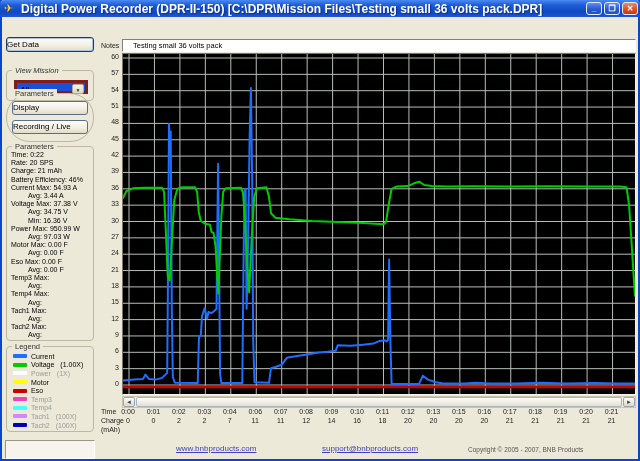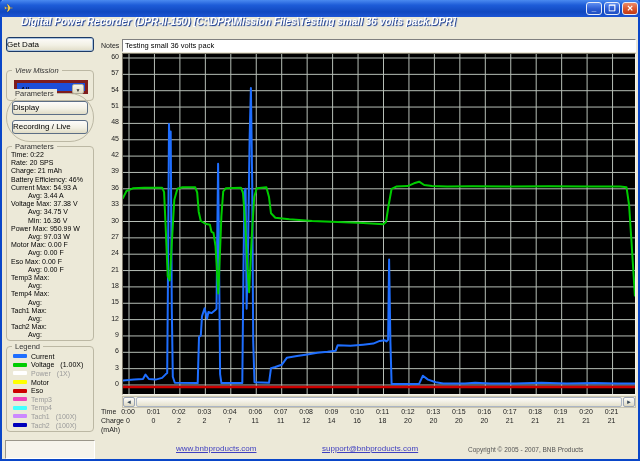--- a/index.html
+++ b/index.html
@@ -10,22 +10,22 @@
   .frame.l { left:0; top:0; width:2px; height:461px; }
   .frame.r { right:0; top:0; width:2px; height:461px; }
   .frame.b { left:0; bottom:0; width:640px; height:2px; }
 
   
   .titlebar { position:absolute; left:0; top:0; width:640px; height:17px;
     background:linear-gradient(180deg,#4a8af0 0%,#1d5cd8 30%,#1048c0 70%,#1c55d4 100%);
     border-radius:4px 4px 0 0; z-index:6; }
   .app-icon { position:absolute; left:4px; top:1px; width:14px; height:14px; font-size:11px;
     color:#ffd24a; line-height:14px; text-shadow:0 0 1px #333; }
-  .title-text { position:absolute; left:21px; top:16px; width:555px; font-size:10px; font-weight:bold;
-    color:#fff; text-shadow:1px 1px 1px #0a2f8c; white-space:nowrap; overflow:hidden;font-style:italic; }
+  .title-text { position:absolute; left:21px; top:2px; width:555px; font-size:12px; font-weight:bold;
+    color:#fff; text-shadow:1px 1px 1px #0a2f8c; white-space:nowrap; overflow:hidden; }
   .winbtn { position:absolute; top:2px; width:16px; height:13px; border:1px solid #e6ecf8; border-radius:3px;
     color:#fff; font-size:8px; line-height:11px; text-align:center; font-weight:bold;
     background:linear-gradient(180deg,#5d8ef2,#2a5ad0 55%,#2050c4); }
   .winbtn.close { background:linear-gradient(180deg,#ee8a68,#d8542c 55%,#c23a16); }
 
   
   .menubar { position:absolute; left:2px; top:17px; width:636px; height:14px; background:#ece9d8;
     border-bottom:1px solid #dcd8c4; display:flex; align-items:center; z-index:4; }
   .menu-item { font-size:9px; color:#000; padding:0 6px; height:14px; line-height:14px; }
   .menu-item u { text-decoration:underline; }
@@ -50,21 +50,21 @@
   .legend-name { font-size:7px; color:#000; }
   .legend-name.dim, .legend-mult.dim { color:#9a9a9a; }
   .legend-mult { font-size:7px; margin-left:6px; color:#000; }
   .bottom-box { position:absolute; left:5px; top:440px; width:90px; height:19px;
     background:#f6f4ec; border:1px solid #9a968a; border-right-color:#fff; border-bottom-color:#fff; }
 
   
   .notes-label, .axis-side-label { position:absolute; font-size:7px; color:#222; }
   .notes-field { position:absolute; left:122px; top:39px; width:514px; height:13px; background:#fff;
     border:1px solid #808080; border-right-color:#fff; border-bottom-color:#fff; font-size:7.5px;
-    line-height:11px; padding-left:2px; color:#000; white-space:nowrap; overflow:hidden; }
+    line-height:11px; padding-left:10px; color:#000; white-space:nowrap; overflow:hidden; }
   .plot { position:absolute; left:122px; top:53px; width:514px; height:342px; background:#000;
     border:1px solid #7a7668; border-right-color:#f4f2e8; border-bottom-color:#f4f2e8; }
   .plot svg { display:block; }
   .ytick { position:absolute; width:23px; text-align:right; font-size:7px; color:#222; }
   .xtick { position:absolute; width:28px; text-align:center; font-size:7px; color:#222; }
   .hscroll { position:absolute; left:122px; top:396px; width:514px; height:12px; background:#f1efe2;
     border:1px solid #c8c4b0; display:flex; }
   .scroll-arrow { width:12px; height:10px; background:linear-gradient(180deg,#fdfcfa,#ddd9c3);
     border:1px solid #9aa4b4; border-radius:2px; font-size:6px; line-height:9px; text-align:center; color:#345; }
   .scroll-thumb { flex:1; background:linear-gradient(180deg,#fdfcfa,#e4e0cc); border:1px solid #aab4c4;

